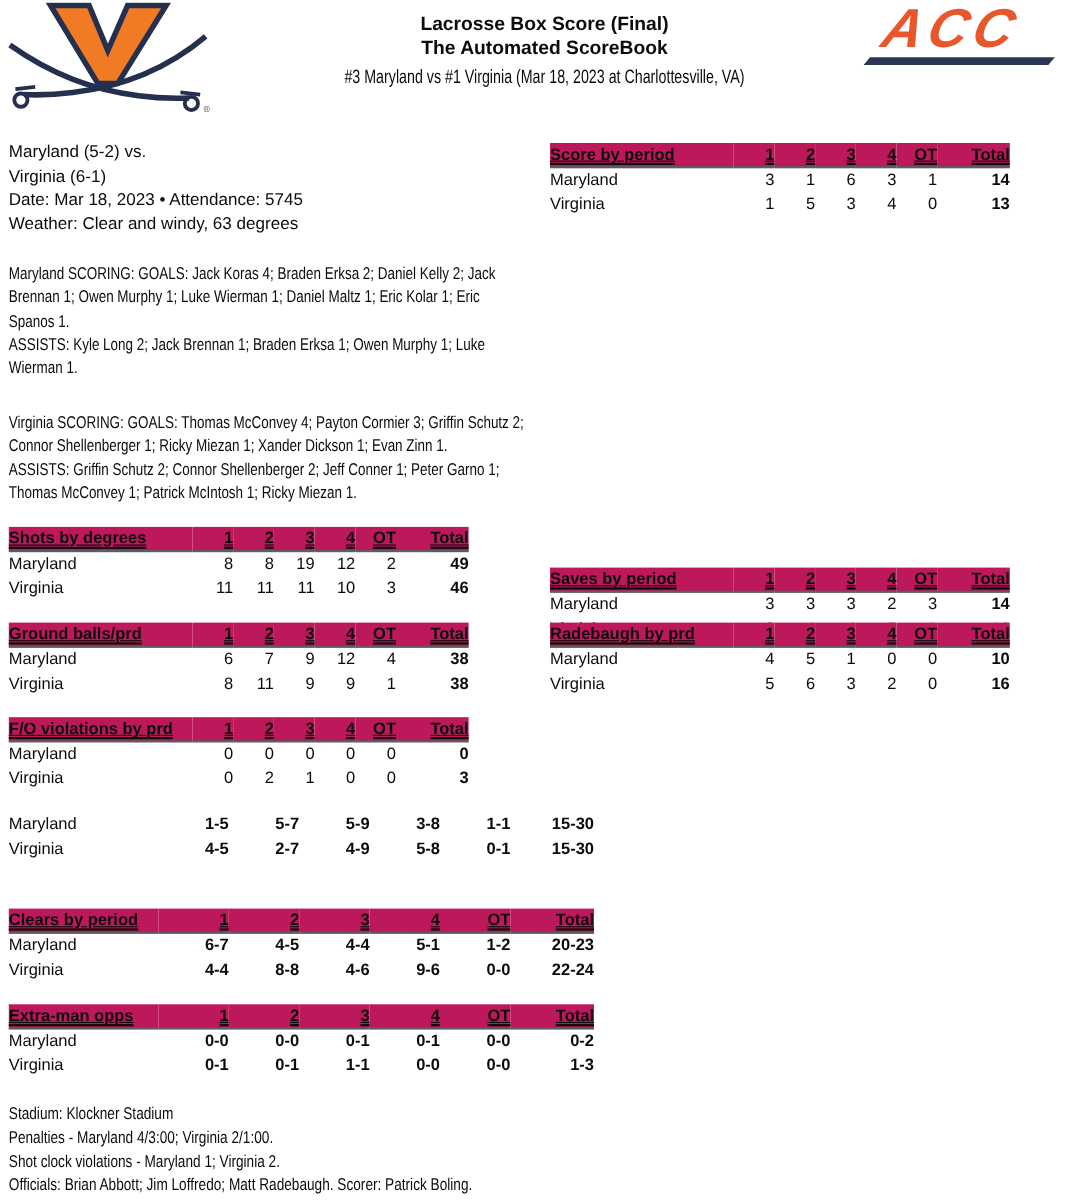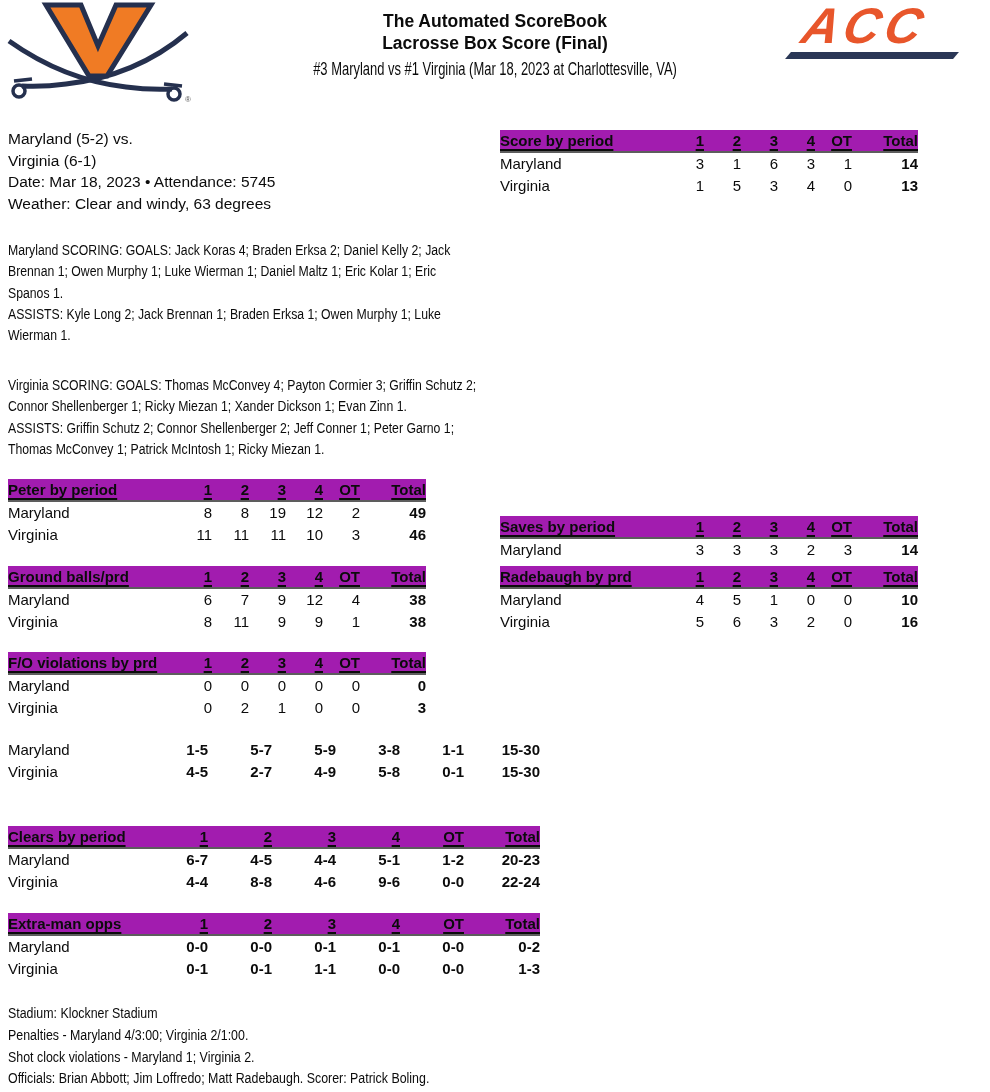--- a/index.html
+++ b/index.html
@@ -35,21 +35,21 @@
   .stat-table.wide{width:532px;}
   .trow{display:table-row;}
   .tc{display:table-cell;line-height:22px;vertical-align:bottom;white-space:nowrap;}
   .tc.num{text-align:right;}
   .small .tc.num{width:37px;}
   .small .tc.total{width:66px;}
   .wide .tc.num{width:64px;font-weight:bold;}
   .wide .tc.total{width:76px;}
   .tc.label{text-align:left;}
   .tc.total{font-weight:bold;}
-  .trow.thead{background:#a21caf;}
+  .trow.thead{background:#be185d;text-decoration:underline;}
   .trow.thead .tc{
     font-weight:bold;line-height:21px;
     text-decoration:underline;text-decoration-thickness:1.5px;text-underline-offset:3px;
     border-bottom:2px solid #5d5d5d;
   }
   
   .pos-score{left:500px;top:130px;}
   .pos-shots{left:8px;top:479px;}
   .pos-saves{left:500px;top:476px;margin-top:40px;}
   .pos-ground{left:8px;top:566px;}
@@ -71,22 +71,22 @@
       <path d="M5,39 Q60,78 122,85 Q144,88 168,87" fill="none" stroke="#25304E" stroke-width="5"></path>
       <circle cx="15" cy="89" r="6" fill="none" stroke="#25304E" stroke-width="3.5"></circle>
       <circle cx="170" cy="92" r="6" fill="none" stroke="#25304E" stroke-width="3.5"></circle>
       <path d="M10,79 L28,77" stroke="#25304E" stroke-width="3.5"></path>
       <path d="M160,82 L178,84" stroke="#25304E" stroke-width="3.5"></path>
       <path d="M42,3 L77,3 L94,44 L112,3 L147,3 L103,74 L85,74 Z" fill="#F07B24" stroke="#25304E" stroke-width="5" stroke-linejoin="miter"></path>
       <text x="181" y="100" font-size="8" fill="#555">®</text>
     </svg>
 
     <div class="titles">
+      <div class="t1">Lacrosse Box Score (Final)</div>
       <div class="t1">The Automated ScoreBook</div>
-      <div class="t1">Lacrosse Box Score (Final)</div>
       <div class="t2">#3 Maryland vs #1 Virginia (Mar 18, 2023 at Charlottesville, VA)</div>
     </div>
 
     <div class="acc">
       <div class="acc-text">ACC</div>
       <div class="acc-bar"></div>
     </div>
   </div>
 
   <div class="game-info">
@@ -135,21 +135,21 @@
     </div>
   <div class="para va-pos">
       <div class="tline">Virginia SCORING: GOALS: Thomas McConvey 4; Payton Cormier 3; Griffin Schutz 2;</div>
       <div class="tline">Connor Shellenberger 1; Ricky Miezan 1; Xander Dickson 1; Evan Zinn 1.</div>
       <div class="tline">ASSISTS: Griffin Schutz 2; Connor Shellenberger 2; Jeff Conner 1; Peter Garno 1;</div>
       <div class="tline">Thomas McConvey 1; Patrick McIntosh 1; Ricky Miezan 1.</div>
     </div>
 
   <div class="stat-table small pos-shots">
       <div class="trow thead">
-        <span class="tc label">Peter by period</span>
+        <span class="tc label">Shots by degrees</span>
         <span class="tc num">1</span>
         <span class="tc num">2</span>
         <span class="tc num">3</span>
         <span class="tc num">4</span>
         <span class="tc num">OT</span>
         <span class="tc num total">Total</span>
       </div>
       <div class="trow">
         <span class="tc label">Maryland</span>
         <span class="tc num">8</span>

